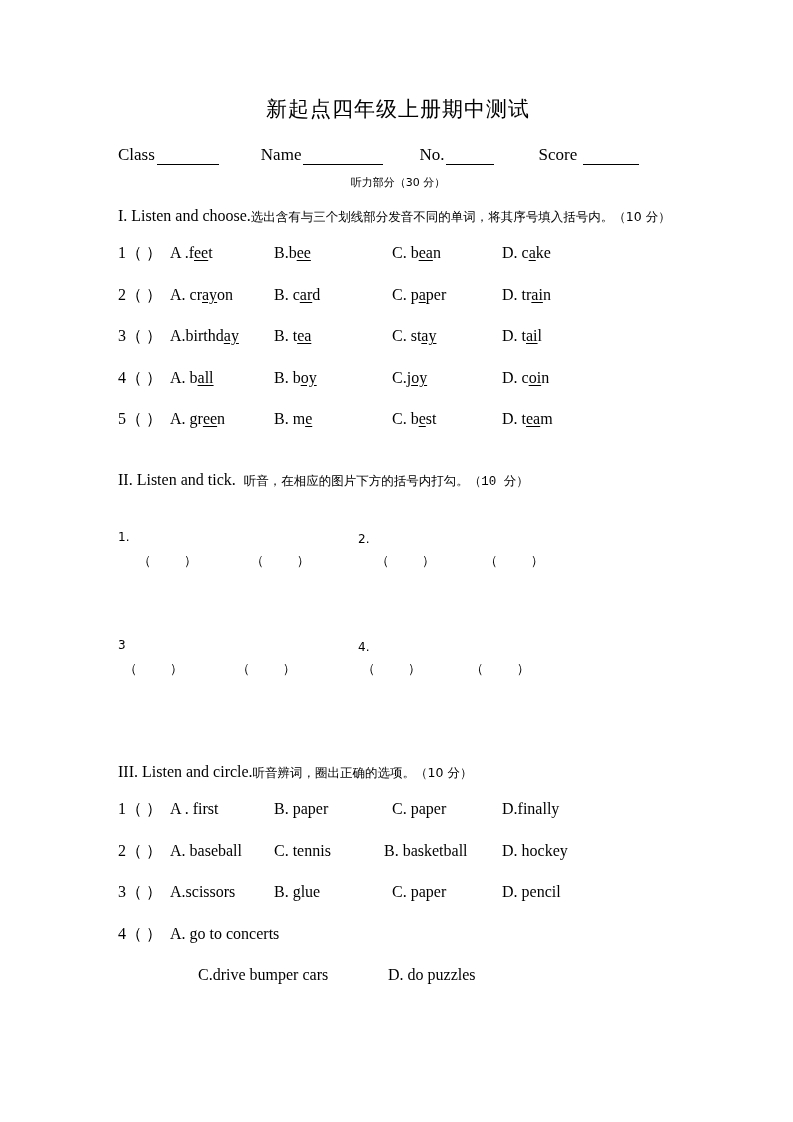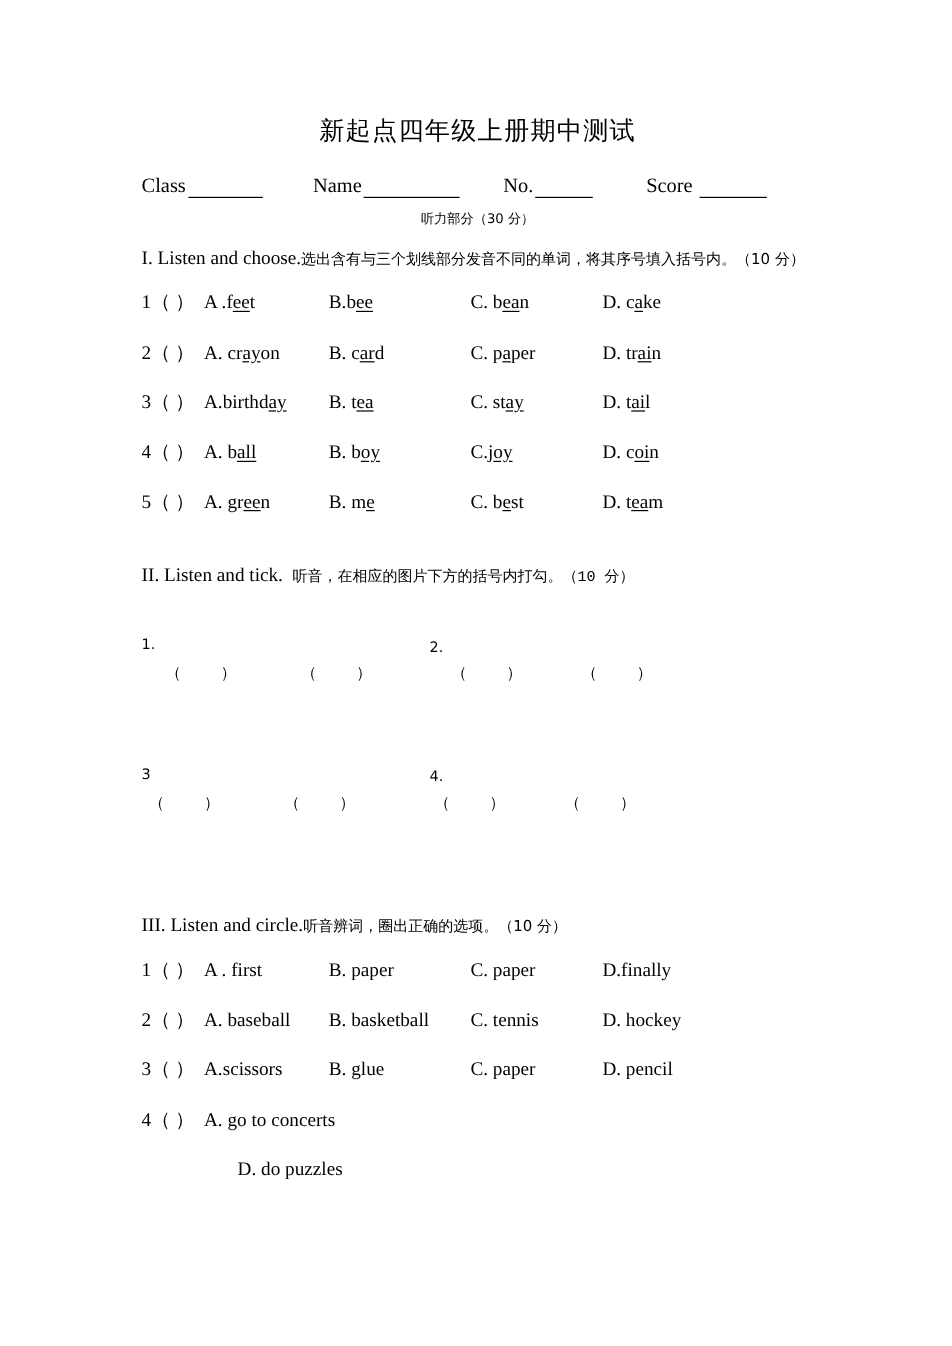--- a/index.html
+++ b/index.html
@@ -213,34 +213,35 @@
       <div class="opt-row">
         <span class="opt-num">1（    ）</span>
         <span class="opt w1">A . first</span>
         <span class="opt w2">B. paper</span>
         <span class="opt w3">C. paper</span>
         <span class="opt">D.finally</span>
       </div>
       <div class="opt-row">
         <span class="opt-num">2（    ）</span>
         <span class="opt w1">A. baseball</span>
+        <span class="opt w3">C. tennis</span>
         <span class="opt w2">B. basketball</span>
-        <span class="opt w3">C. tennis</span>
         <span class="opt">D. hockey</span>
       </div>
       <div class="opt-row">
         <span class="opt-num">3（    ）</span>
         <span class="opt w1">A.scissors</span>
         <span class="opt w2">B. glue</span>
         <span class="opt w3">C. paper</span>
         <span class="opt">D. pencil</span>
       </div>
       <div class="opt-row">
         <span class="opt-num">4（    ）</span>
         <span class="opt" style="width:188px;">A. go to concerts</span>
       </div>
       <div class="opt-row indent-sub">
+        <span class="opt" style="width:190px;">C.drive bumper cars</span>
         <span class="opt">D. do puzzles</span>
       </div>
     </div>
 
   </div>
 </div>
 
 </body></html>

